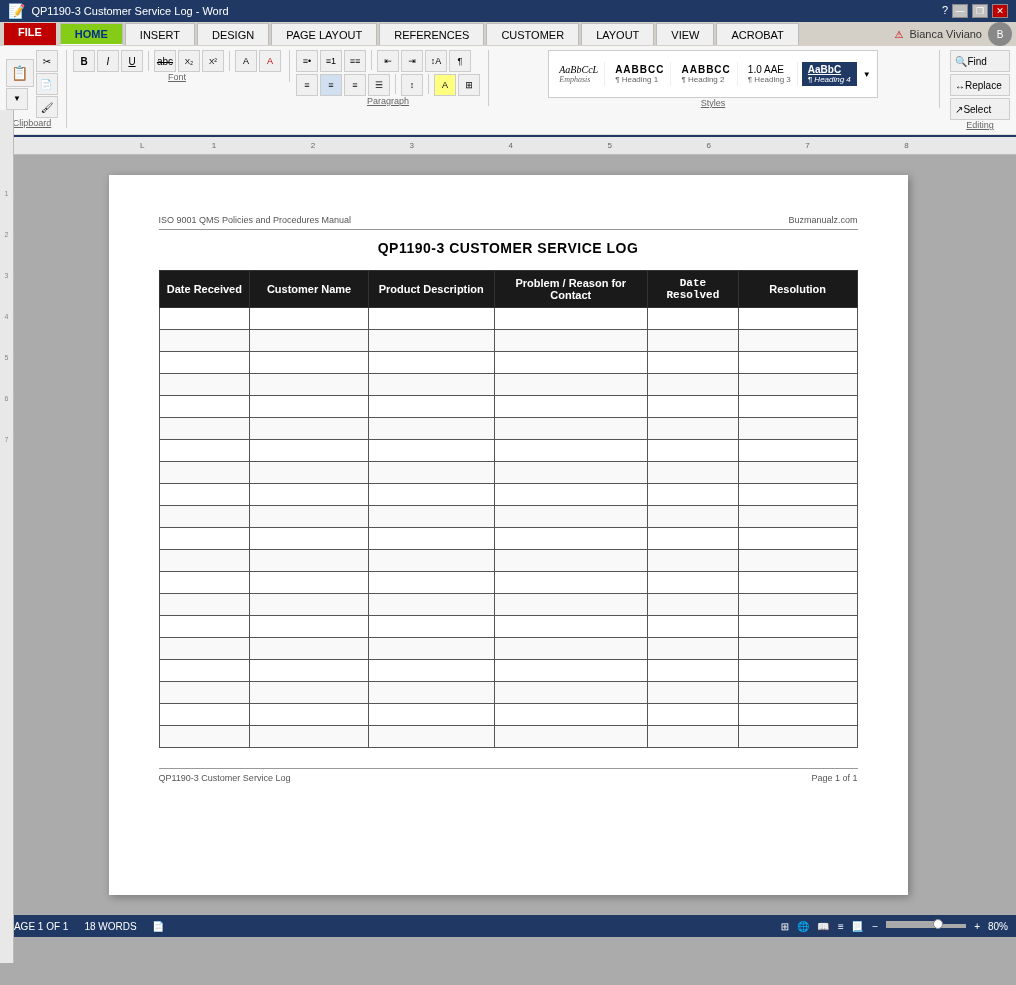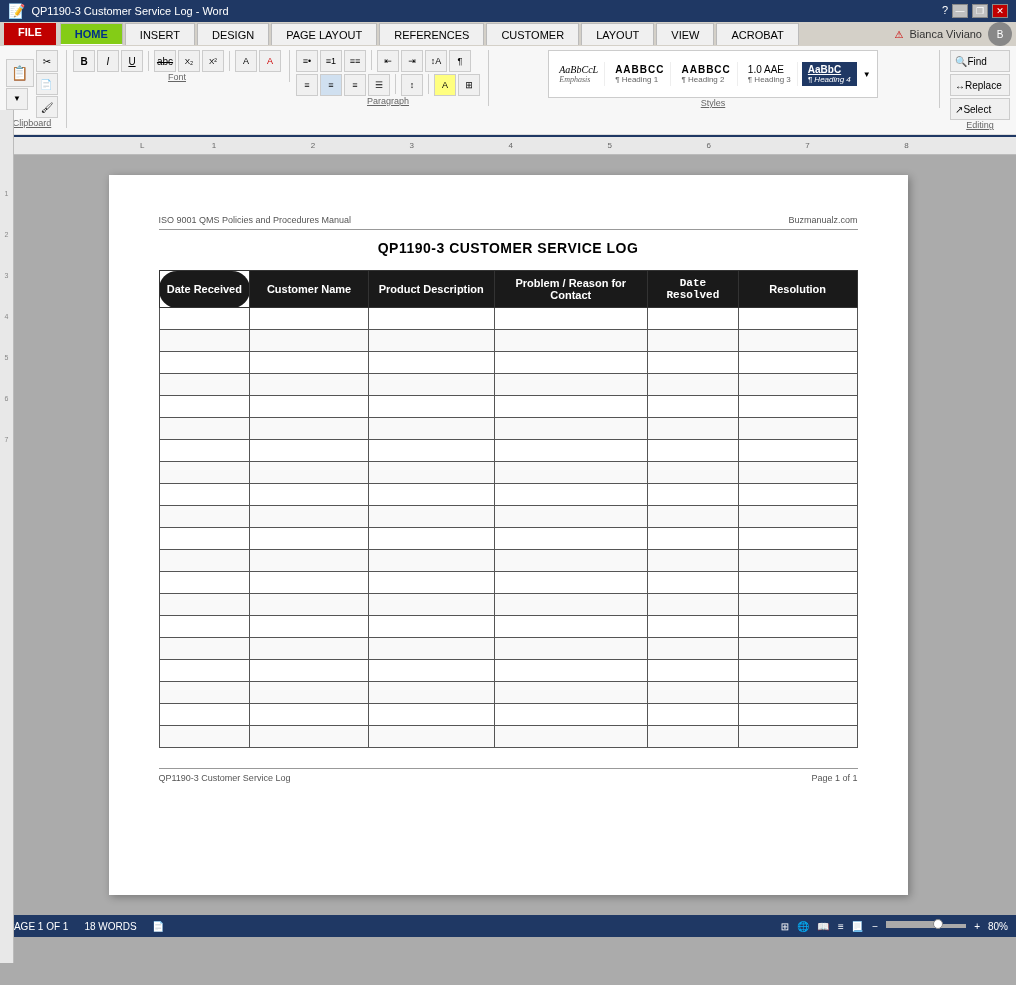--- a/index.html
+++ b/index.html
@@ -442,21 +442,21 @@
     <div class="page-header">
       <span>ISO 9001 QMS Policies and Procedures Manual</span>
       <span>Buzmanualz.com</span>
     </div>
 
     <div class="doc-title">QP1190-3 CUSTOMER SERVICE LOG</div>
 
     <table class="service-table">
       <thead>
         <tr>
-          <th style="width:13%;border-radius:18px;">Date Received</th>
+          <th style="width:13%;">Date Received</th>
           <th style="width:17%;">Customer Name</th>
           <th style="width:18%;">Product Description</th>
           <th style="width:22%;">Problem / Reason for Contact</th>
           <th style="width:13%;font-family:Liberation Mono, monospace;">Date Resolved</th>
           <th style="width:17%;">Resolution</th>
         </tr>
       </thead>
       <tbody id="table-body">
       <tr>
             <td></td>

